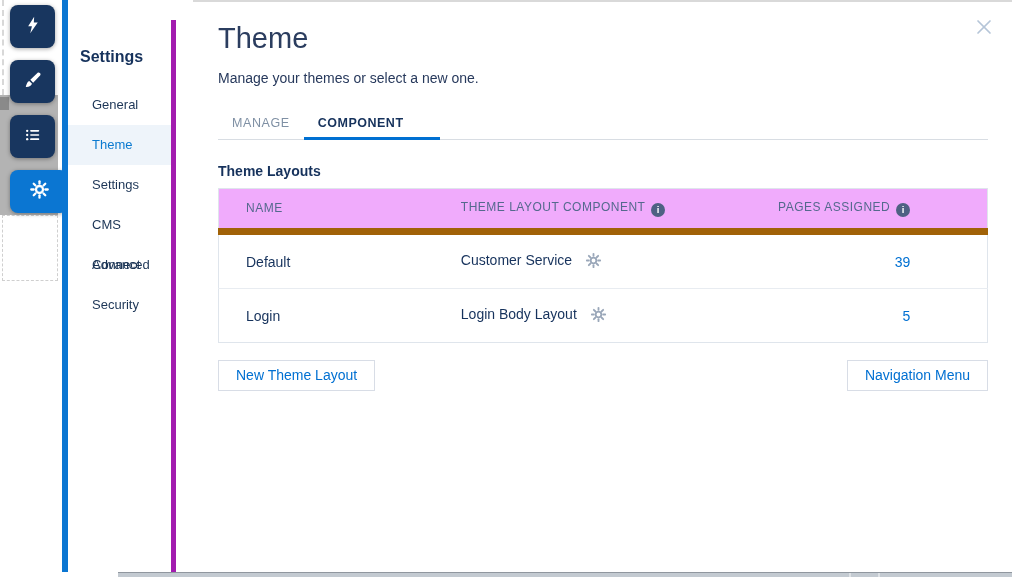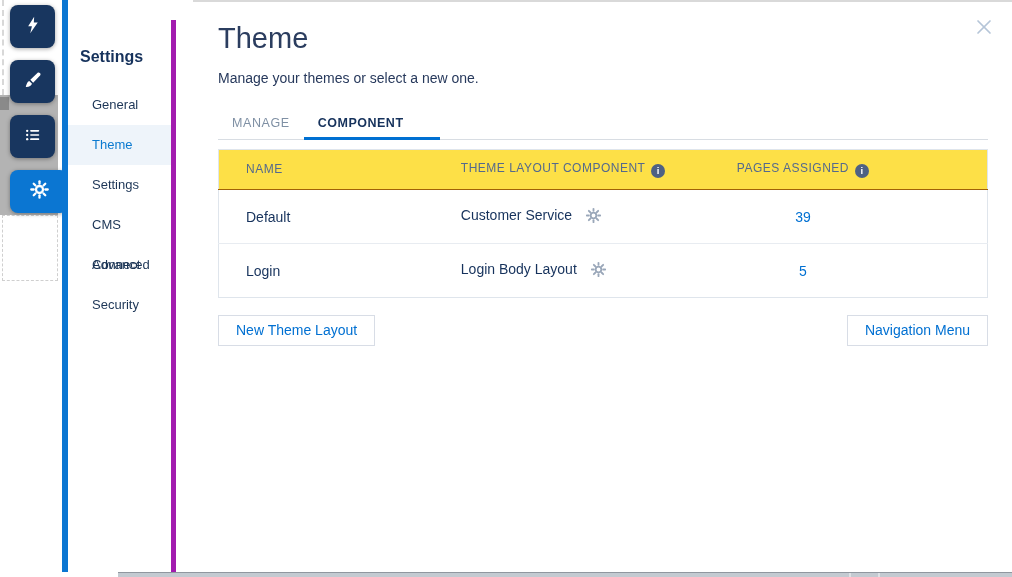--- a/index.html
+++ b/index.html
@@ -58,30 +58,30 @@
   .tab.active {
     color: #16325c; font-weight: 700; letter-spacing: .5px;
     border-bottom: 3px solid #0070d2; margin-bottom: -1px;
     padding: 9px 36px 7px 14px;
   }
 
   .section-title { margin-top: 23px; font-size: 14px; font-weight: 700; color: #16325c; }
 
   table.layouts { margin-top: 9px; width: 100%; border-collapse: collapse; border: 1px solid #dfe5ec; }
   table.layouts th {
-    background: #fde047; text-align: left; font-weight: 400;
+    background: #f0abfc; text-align: left; font-weight: 400;
     font-size: 12px; letter-spacing: .5px; color: #54698d;
-    padding: 11px 8px 11px 27px; border-bottom: 1px solid #a16207;
+    padding: 11px 8px 11px 27px; border-bottom: 7px solid #a16207;
     white-space: nowrap;
   }
   table.layouts td {
     font-size: 14px; color: #16325c;
     padding: 17px 8px 16px 27px; border-top: 1px solid #e8ecf1;
   }
-  table.layouts th.center, table.layouts td.center { text-align: center; padding-left: 8px; }
+  table.layouts th.center, table.layouts td.center { text-align: right; padding-left: 8px; }
 
   .info-icon {
     display: inline-flex; align-items: center; justify-content: center;
     width: 14px; height: 14px; border-radius: 50%;
     background: #4e6183; color: #fff; font-size: 9.5px; font-weight: 700;
     margin-left: 6px; vertical-align: -2px; font-style: normal; cursor: pointer;
   }
   .cell-gear { margin-left: 9px; vertical-align: -4px; cursor: pointer; }
   a.count-link { color: #0070d2; text-decoration: none; cursor: pointer; }
 
@@ -174,20 +174,21 @@
   </div>
 
   <div class="page-title">Theme</div>
   <div class="page-subtitle">Manage your themes or select a new one.</div>
 
   <div class="tabs">
     <div class="tab">MANAGE</div>
     <div class="tab active">COMPONENT</div>
   </div>
 
+  <div class="section-title">Theme Layouts</div>
 
   <table class="layouts">
     <colgroup>
         <col style="width:28%">
         <col style="width:33%">
         <col style="width:30%">
         <col style="width:9%">
       </colgroup>
     <thead>
       <tr>

